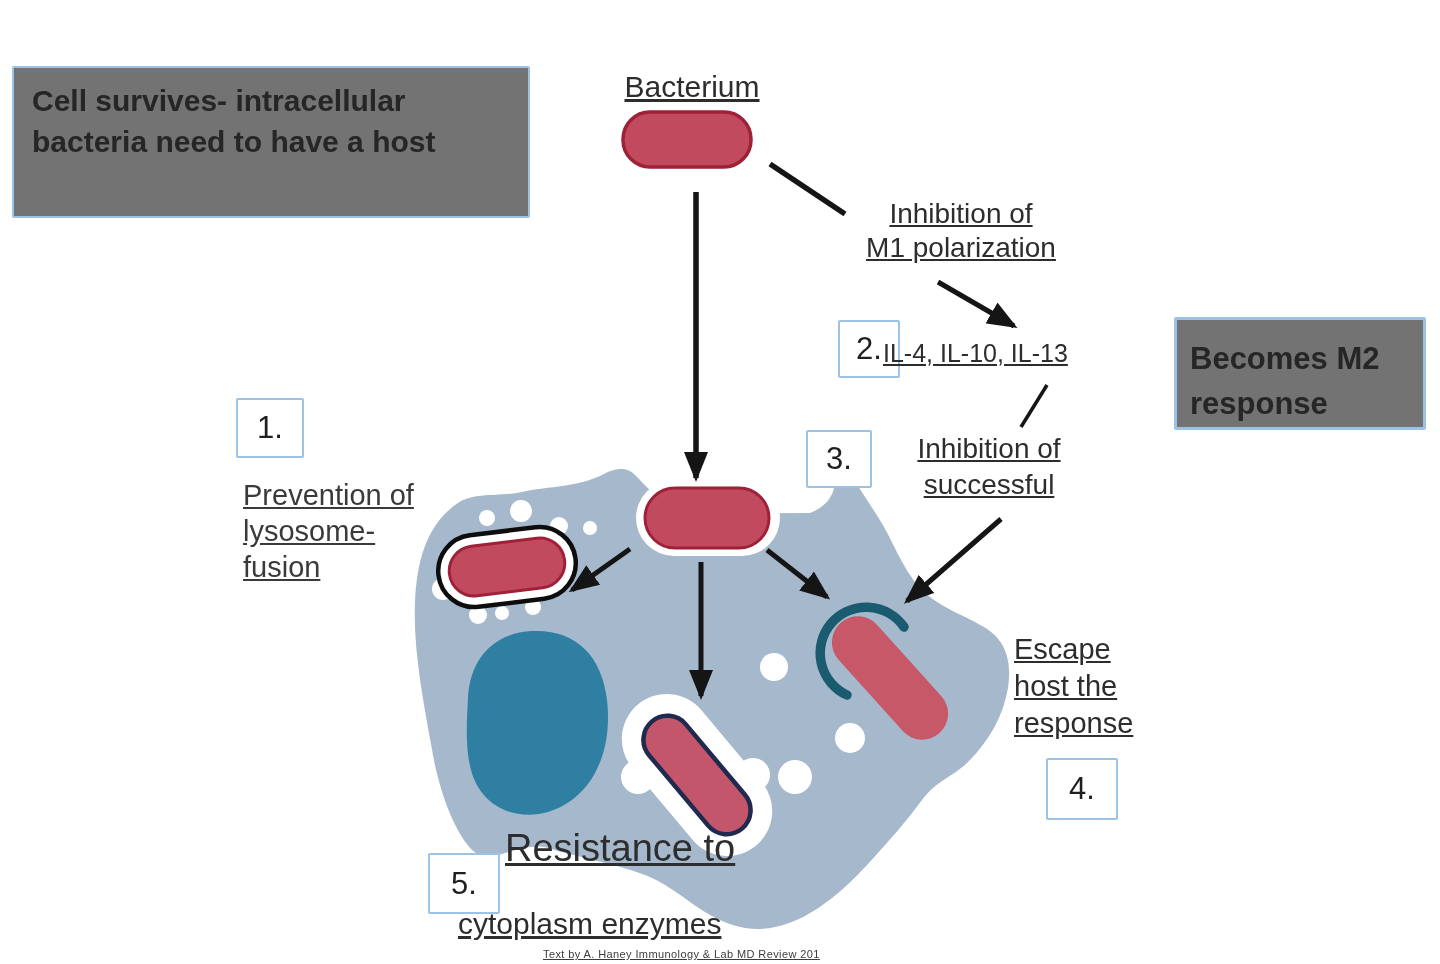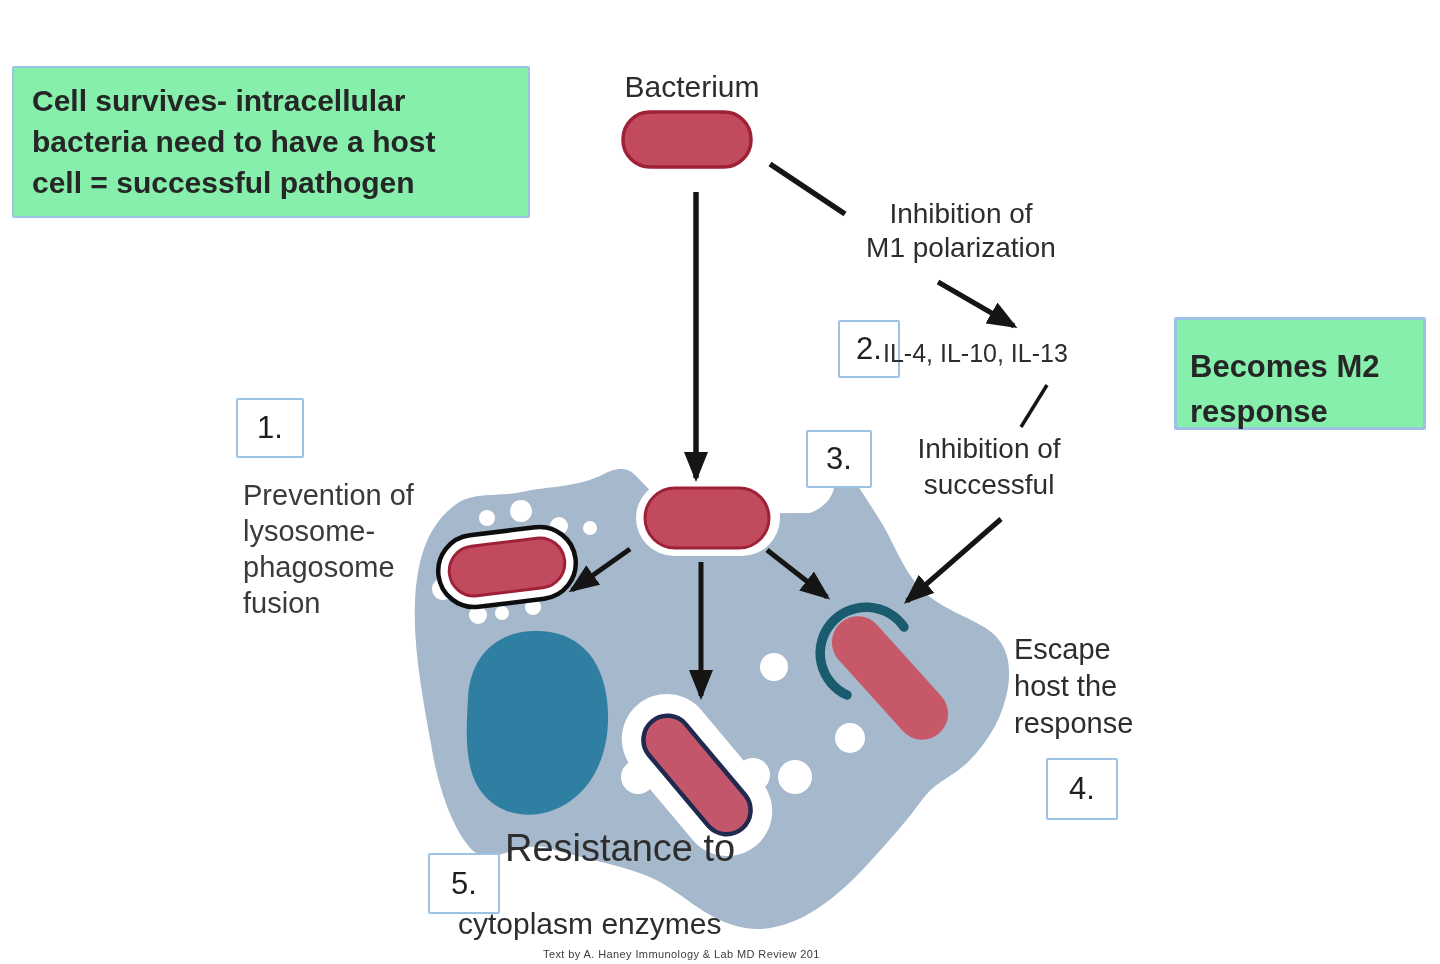--- a/index.html
+++ b/index.html
@@ -2,41 +2,41 @@
 <html style="--box-border: #9cc3e5;"><head>
 <meta charset="utf-8">
 <style>
   html,body{margin:0;padding:0;background:#fff;}
   #stage{
     position:relative;width:1440px;height:964px;background:#ffffff;overflow:hidden;
     font-family:"Liberation Sans", sans-serif;color:#2f2f2f;
   }
   #diagram-svg{position:absolute;left:0;top:0;}
   .callout-box{
-    position:absolute;background:#86efac;border:2px solid var(--box-border,#9cc3e5);
+    position:absolute;background:#737373;border:2px solid var(--box-border,#9cc3e5);
     box-sizing:border-box;
   }
   .note-box{
     left:12px;top:66px;width:518px;height:152px;padding:12px 18px;
     font-size:30px;line-height:41px;font-weight:600;color:#262626;border-radius:2px;
   }
   .m2-box{
-    left:1174px;top:317px;width:252px;height:113px;padding:24px 13px;
+    left:1174px;top:317px;width:252px;height:113px;padding:16px 13px;
     font-size:31px;line-height:45px;font-weight:600;color:#262626;border-width:3px;border-radius:2px;
   }
   .num-box{
     display:flex;align-items:center;justify-content:center;
     font-size:31px;color:#1f1f1f;border-radius:2px;background:#fff;
   }
   .num-box.b1{left:236px;top:398px;width:68px;height:60px;}
   .num-box.b2{left:838px;top:320px;width:62px;height:58px;}
   .num-box.b3{left:806px;top:430px;width:66px;height:58px;}
   .num-box.b4{left:1046px;top:758px;width:72px;height:62px;}
   .num-box.b5{left:428px;top:853px;width:72px;height:61px;}
-  .lbl{position:absolute;color:#2d2d2d;}
+  .lbl{position:absolute;color:#2d2d2d;text-decoration:underline;}
   .lbl-bacterium{left:612px;top:70px;width:160px;text-align:center;font-size:30px;}
   .lbl-m1{left:855px;top:197px;width:212px;text-align:center;font-size:28px;line-height:34px;}
   .lbl-cytokines{left:883px;top:339px;font-size:25px;}
   .lbl-autophagy{left:893px;top:431px;width:192px;text-align:center;font-size:28px;line-height:36px;}
   .lbl-prevention{left:243px;top:461px;font-size:29px;line-height:36px;color:#3a3a3a;margin-top:16px;}
   .lbl-escape{left:1014px;top:631px;font-size:29px;line-height:37px;}
   .lbl-resist1{left:505px;top:827px;font-size:38px;}
   .lbl-resist2{left:458px;top:907px;font-size:30px;}
   .lbl-citation{
     left:543px;top:948px;width:345px;font-size:11px;color:#3c3c3c;
@@ -129,21 +129,20 @@
       <line x1="701" y1="562" x2="701" y2="696" stroke-width="5" marker-end="url(#ah)"></line>
       <line x1="767" y1="550" x2="827" y2="597" stroke-width="5" marker-end="url(#ah)"></line>
     </g>
 
     <rect x="623" y="112" width="128" height="55" rx="27" fill="#c24a5e" stroke="#9e2138" stroke-width="3.5"></rect>
   </svg>
 
   <div class="callout-box note-box">
     <div>Cell survives- intracellular</div>
     <div>bacteria need to have a host</div>
-    <div>cell = successful pathogen</div>
   </div>
 
   <div class="lbl lbl-bacterium">Bacterium</div>
 
   <div class="lbl lbl-m1">
     <div>Inhibition of</div>
     <div>M1 polarization</div>
   </div>
 
   <div class="callout-box num-box b2">
@@ -166,21 +165,20 @@
     <div>successful</div>
   </div>
 
   <div class="callout-box num-box b1">
     <span>1.</span>
   </div>
 
   <div class="lbl lbl-prevention">
     <div>Prevention of</div>
     <div>lysosome-</div>
-    <div>phagosome</div>
     <div>fusion</div>
   </div>
 
   <div class="lbl lbl-escape">
     <div>Escape</div>
     <div>host the</div>
     <div>response</div>
   </div>
 
   <div class="callout-box num-box b4">

